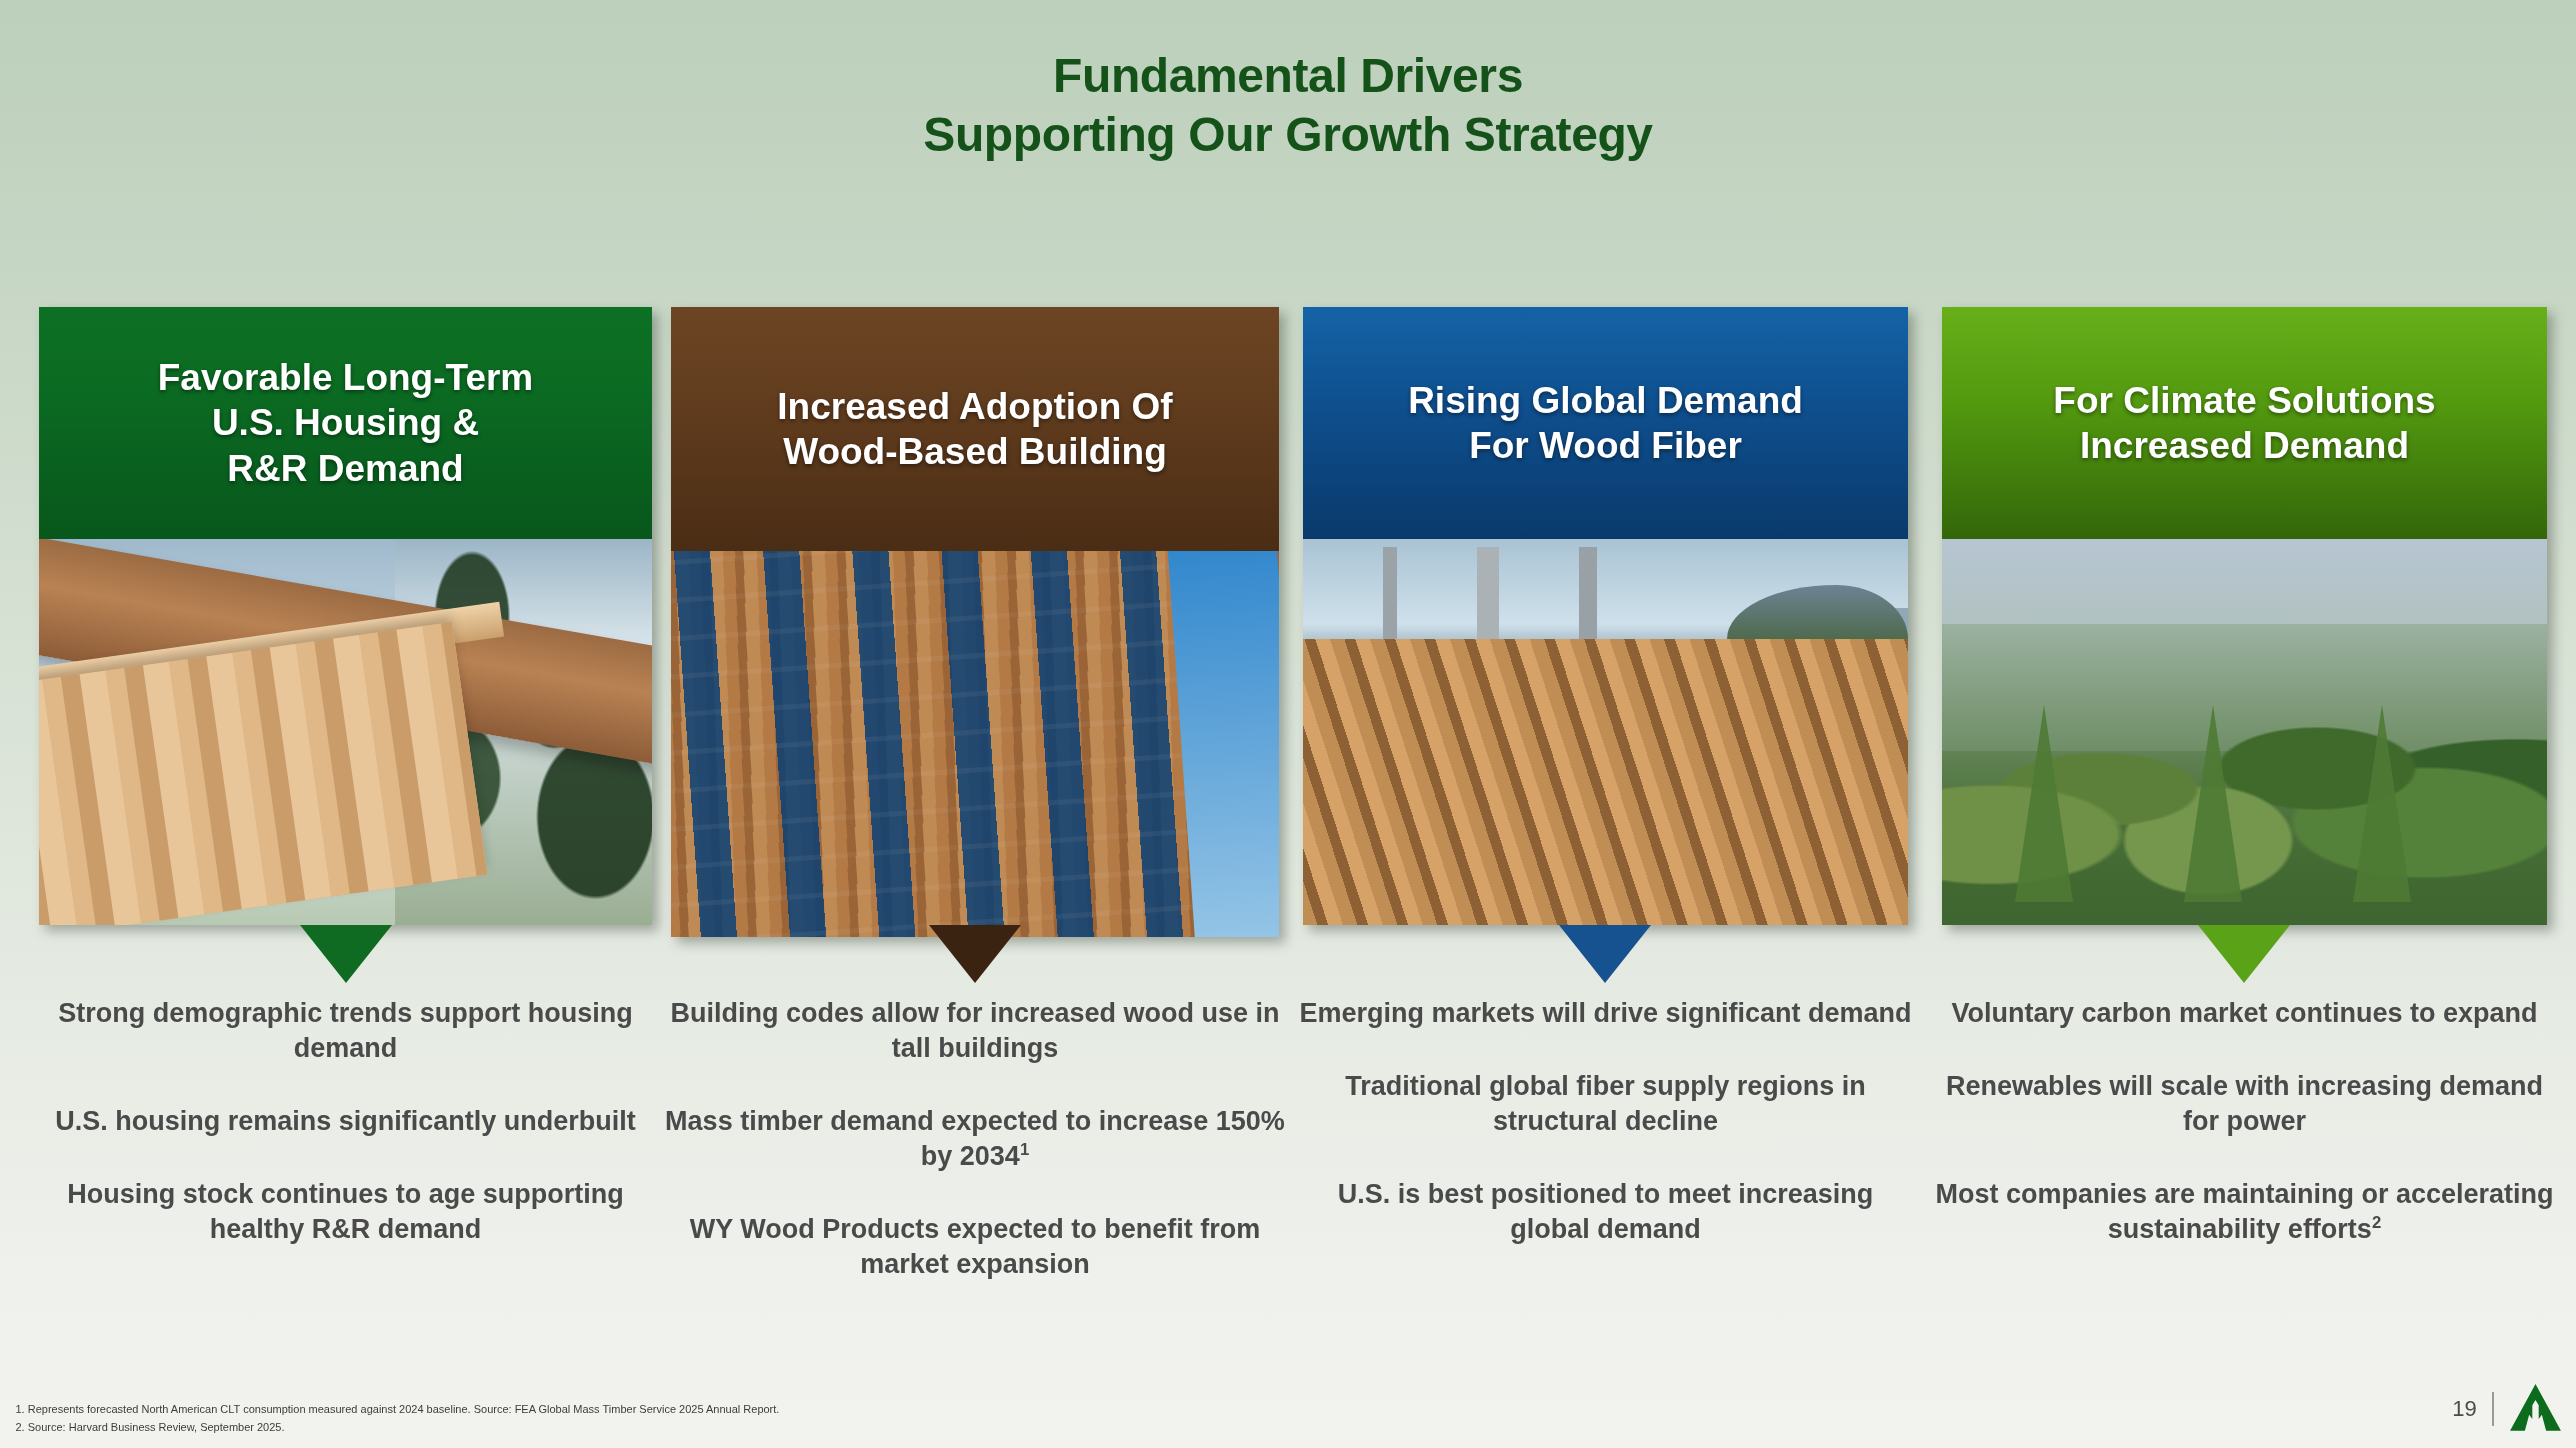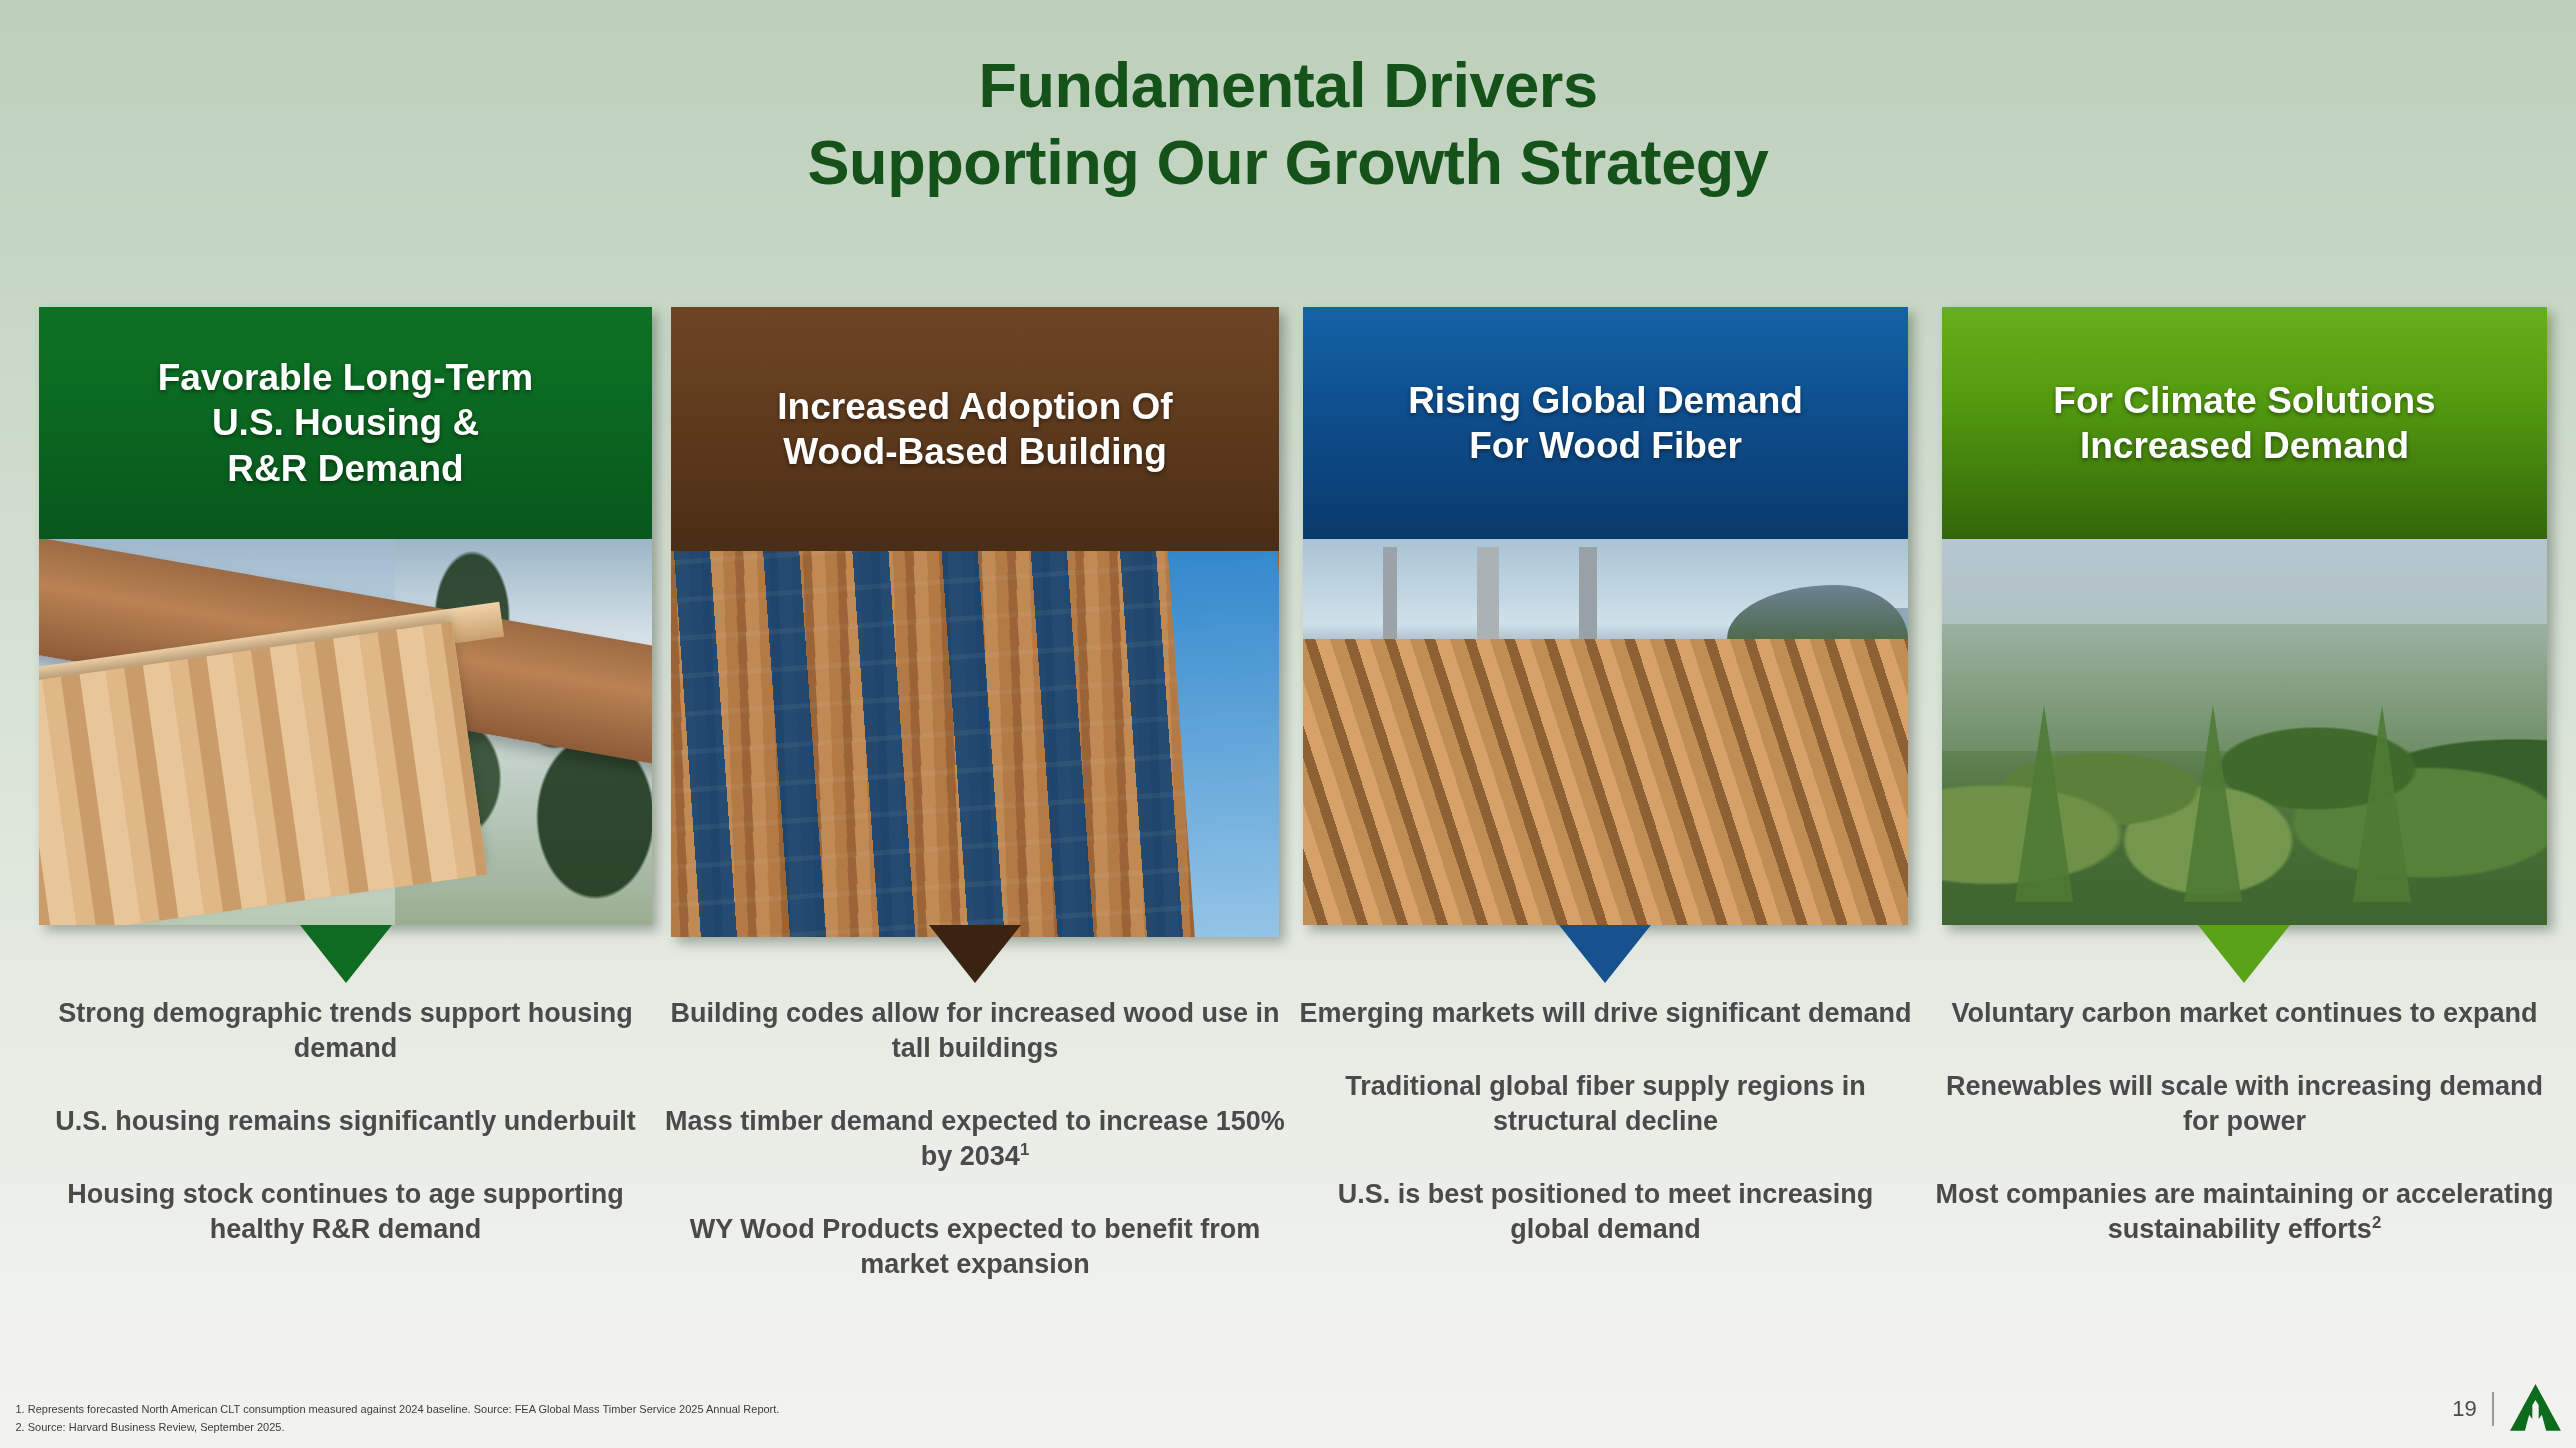--- a/index.html
+++ b/index.html
@@ -11,21 +11,21 @@
   .slide{
     position:relative;width:2576px;height:1449px;
     background:linear-gradient(to bottom,#bcd0bb 0%,#c6d6c4 18%,#d7e1d4 45%,#e6ebe3 70%,#eff1ec 88%,#f2f3ef 100%);
     overflow:hidden;
   }
 
   
   .title{
     position:absolute;left:0;top:47px;width:2576px;
     text-align:center;color:#14521a;
-    font-weight:bold;font-size:63px;line-height:1.22;
+    font-weight:bold;font-size:48px;line-height:1.22;
     letter-spacing:-0.4px;
   }
   .title .l2{display:block;}
 
   
   .cards{
     position:absolute;left:0;top:307px;width:2576px;height:618px;
   }
   .card{
     position:absolute;top:0;

